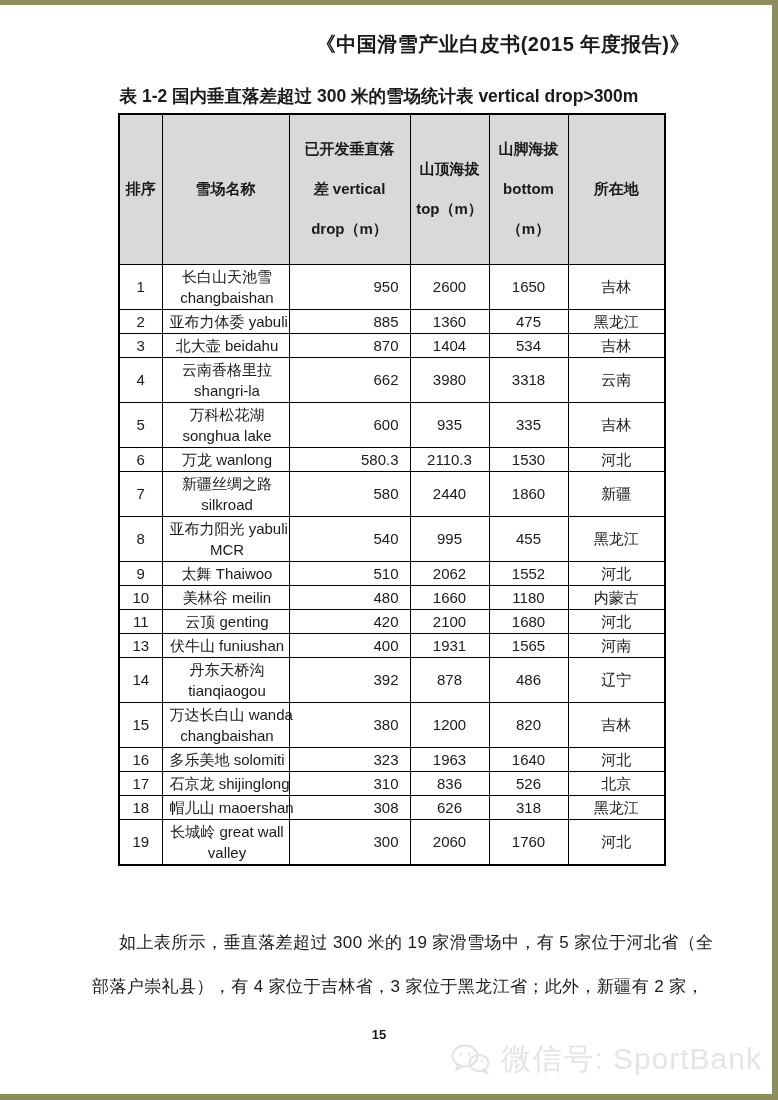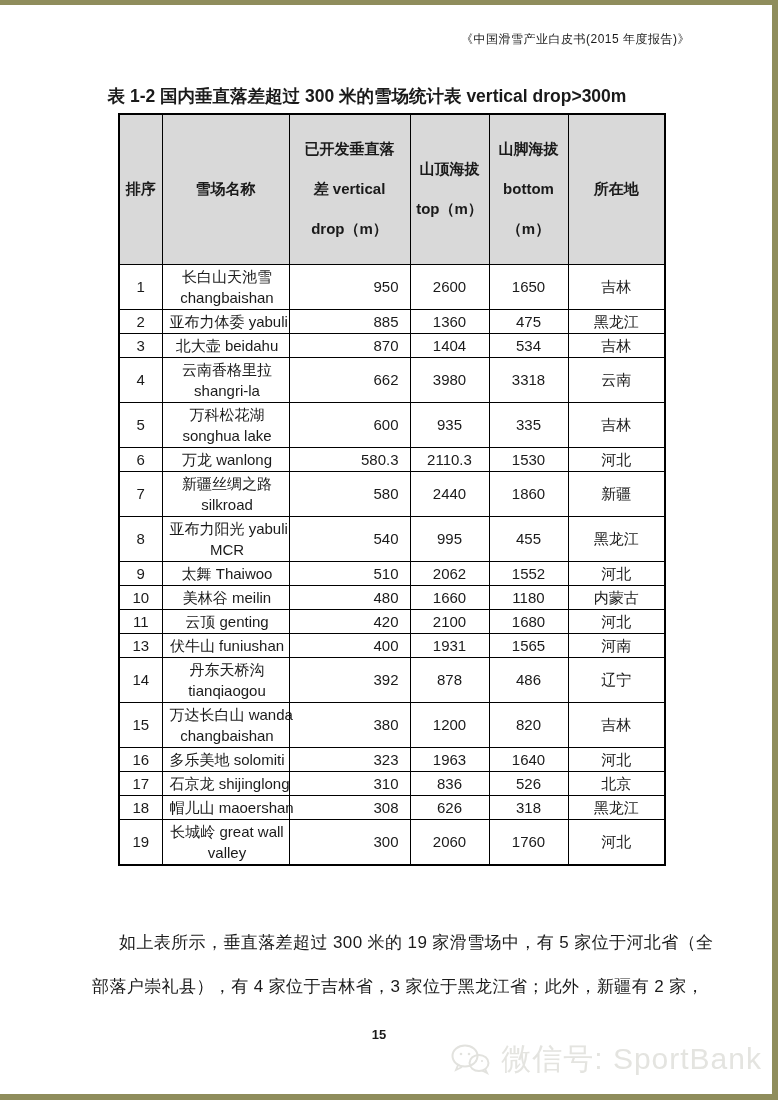--- a/index.html
+++ b/index.html
@@ -10,25 +10,25 @@
     color: var(--text, #1a1a1a);
     position: relative;
     overflow: hidden;
   }
   .frame-top    { position: absolute; top: 0; left: 0; width: 778px; height: 5px; background: var(--frame, #8f8d5c); }
   .frame-right  { position: absolute; top: 0; right: 0; width: 6px; height: 1100px; background: var(--frame, #8f8d5c); }
   .frame-bottom { position: absolute; bottom: 0; left: 0; width: 778px; height: 6px; background: var(--frame, #8f8d5c); }
 
   .doc-header {
     position: absolute; top: 31px; right: 88px;
-    font-size: 12px; font-weight: normal; letter-spacing: 0.5px;
+    font-size: 20px; font-weight: bold; letter-spacing: 0.5px;
     white-space: nowrap;
   }
   .table-title {
-    position: absolute; top: 84px; left: 4px; width: 726px;
+    position: absolute; top: 84px; left: 16px; width: 726px;
     text-align: center; font-size: 17.5px; font-weight: bold;
     white-space: nowrap;
   }
 
   table.resorts {
     position: absolute; top: 113px; left: 118px;
     width: 546px;
     border-collapse: collapse;
     table-layout: fixed;
     border: 2px solid #000;

